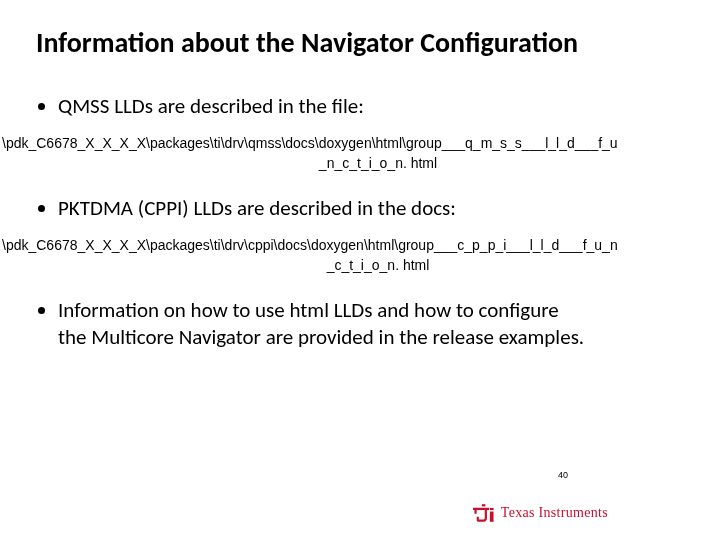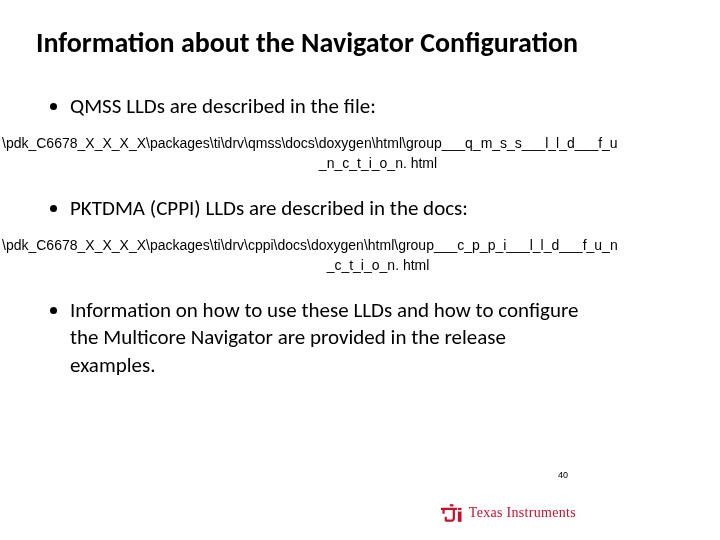--- a/index.html
+++ b/index.html
@@ -22,21 +22,21 @@
   }
   h1.title {
     margin: 0 0 34px 0;
     font-size: 28px;
     font-weight: 700;
     line-height: 1.1;
     text-align: left;
     color: #000;
   }
   ul.bullets {
-    margin: 12px;
+    margin: 0;
     padding-left: 22px;
   }
   ul.bullets > li {
     font-size: 21px;
     font-weight: 400;
     line-height: 1.3;
     margin: 0 0 18px 0;
   }
   .path-actual {
     font-family: Arial, Helvetica, sans-serif;
@@ -61,21 +61,21 @@
     position: absolute;
     right: 60px;
     bottom: 60px;
     font-size: 9px;
     font-family: Arial, sans-serif;
     color: #000;
     text-align: right;
   }
   .logo {
     position: absolute;
-    right: 52px;
+    right: 20px;
     bottom: 18px;
     display: flex;
     align-items: center;
     gap: 6px;
   }
   .logo-text {
     font-family: "Times New Roman", serif;
     font-size: 14px;
     letter-spacing: 0.3px;
     color: #c8102e;
@@ -102,21 +102,21 @@
   <ul class="bullets">
     <li>PKTDMA (CPPI)  LLDs are described in the docs:</li>
   </ul>
 
   <div class="path-row path-actual">
     <div class="path-l1">\pdk_C6678_X_X_X_X\packages\ti\drv\cppi\docs\doxygen\html\group___c_p_p_i___l_l_d___f_u_n</div>
     <div class="path-l2">_c_t_i_o_n. html</div>
   </div>
 
   <ul class="bullets">
-    <li>Information on how to use these LLDs and how to configure the Multicore Navigator are provided in the release examples.</li>
+    <li>Information on how to use html LLDs and how to configure the Multicore Navigator are provided in the release examples.</li>
   </ul>
 
   <div class="page-num">40</div>
 
   <div class="logo">
     <span class="logo-icon">
       <svg width="22" height="18" viewBox="0 0 60 48">
         <g fill="#c8102e">
           <rect x="24" y="0" width="10" height="6"></rect>
           <path d="M0 10 H44 V16 H38 V40 C38 44 34 48 30 48 H14 C12 48 10 46 10 44 V34 H16 V42 H28 C30 42 32 40 32 38 V16 H10 V26 H4 V16 H0 Z"></path>

